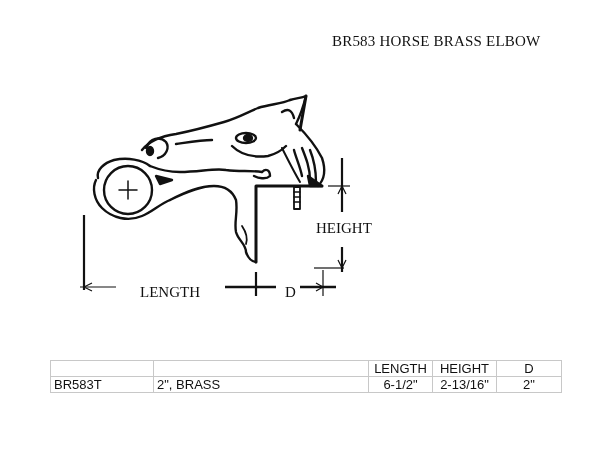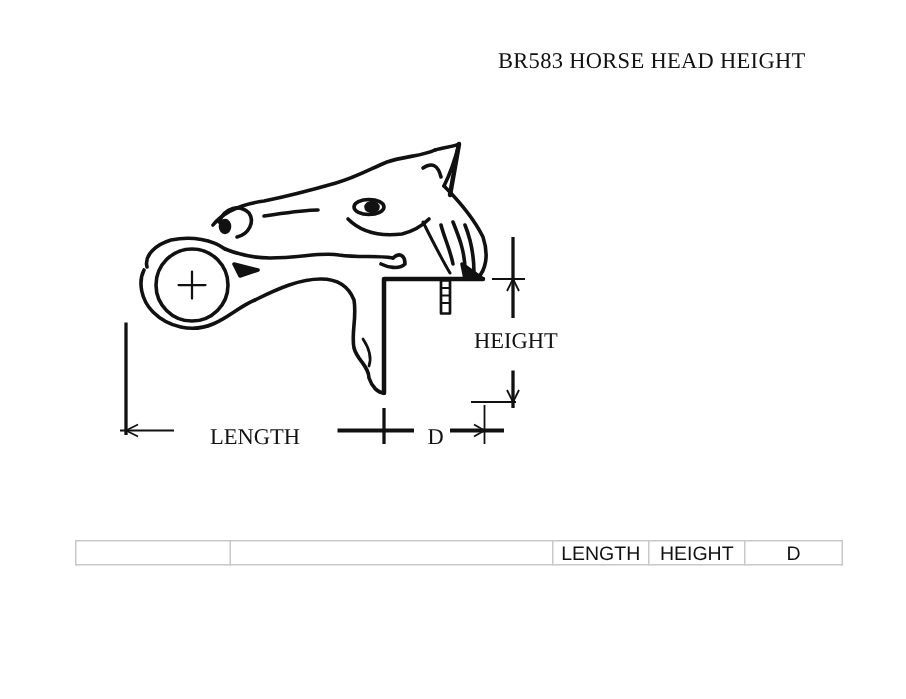--- a/index.html
+++ b/index.html
@@ -7,21 +7,21 @@
   .title { position:absolute; left:332px; top:33px; font-family:"Liberation Serif", "DejaVu Serif", serif; font-size:15px; color:#111; letter-spacing:0.2px; }
   .drawing { position:absolute; left:0; top:0; }
   .lbl { position:absolute; font-family:"Liberation Serif", "DejaVu Serif", serif; font-size:15px; color:#111; background:#fff; }
   table.spec { position:absolute; left:50px; top:360px; border-collapse:collapse; font-size:13px; color:#111; }
   table.spec td { border:1px solid #c8c8c8; height:15px; padding:0 3px; line-height:15px; white-space:nowrap; }
   table.spec td.c { text-align:center; }
 </style>
 </head>
 <body>
 
-<div class="title">BR583 HORSE HEAD HEIGHT</div>
+<div class="title">BR583 HORSE BRASS ELBOW</div>
 
 <svg class="drawing" width="604" height="466" viewBox="0 0 604 466">
   <g fill="none" stroke="#111" stroke-width="2.4" stroke-linecap="round" stroke-linejoin="round">
 
     <circle cx="128" cy="190" r="24"></circle>
     <line x1="119" y1="190" x2="137" y2="190" stroke-width="1.5"></line>
     <line x1="128" y1="181" x2="128" y2="199" stroke-width="1.5"></line>
 
     <path d="M98 178 C96 170 104 163 114 160 C128 157 142 160 150 166"></path>
     <path d="M96 180 C92 188 94 200 102 208 C112 218 128 222 142 216 C152 212 160 204 170 200"></path>
@@ -92,14 +92,21 @@
 
 <table class="spec">
   <tbody>
       <tr>
     <td style="width:96px"></td>
     <td style="width:208px"></td>
     <td class="c" style="width:57px">LENGTH</td>
     <td class="c" style="width:57px">HEIGHT</td>
     <td class="c" style="width:58px">D</td>
   </tr>
+  <tr>
+    <td>BR583T</td>
+    <td>2", BRASS</td>
+    <td class="c">6-1/2"</td>
+    <td class="c">2-13/16"</td>
+    <td class="c">2"</td>
+  </tr>
 </tbody>
   </table>
 
 </body></html>

